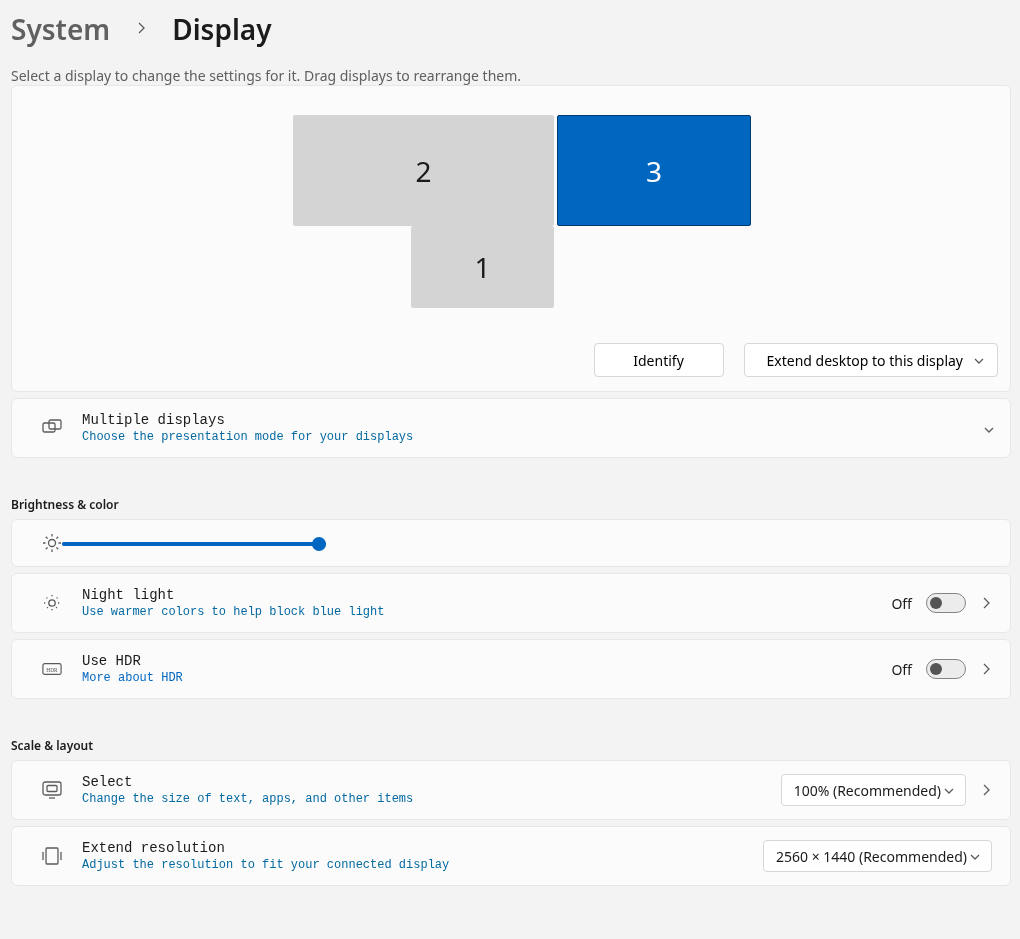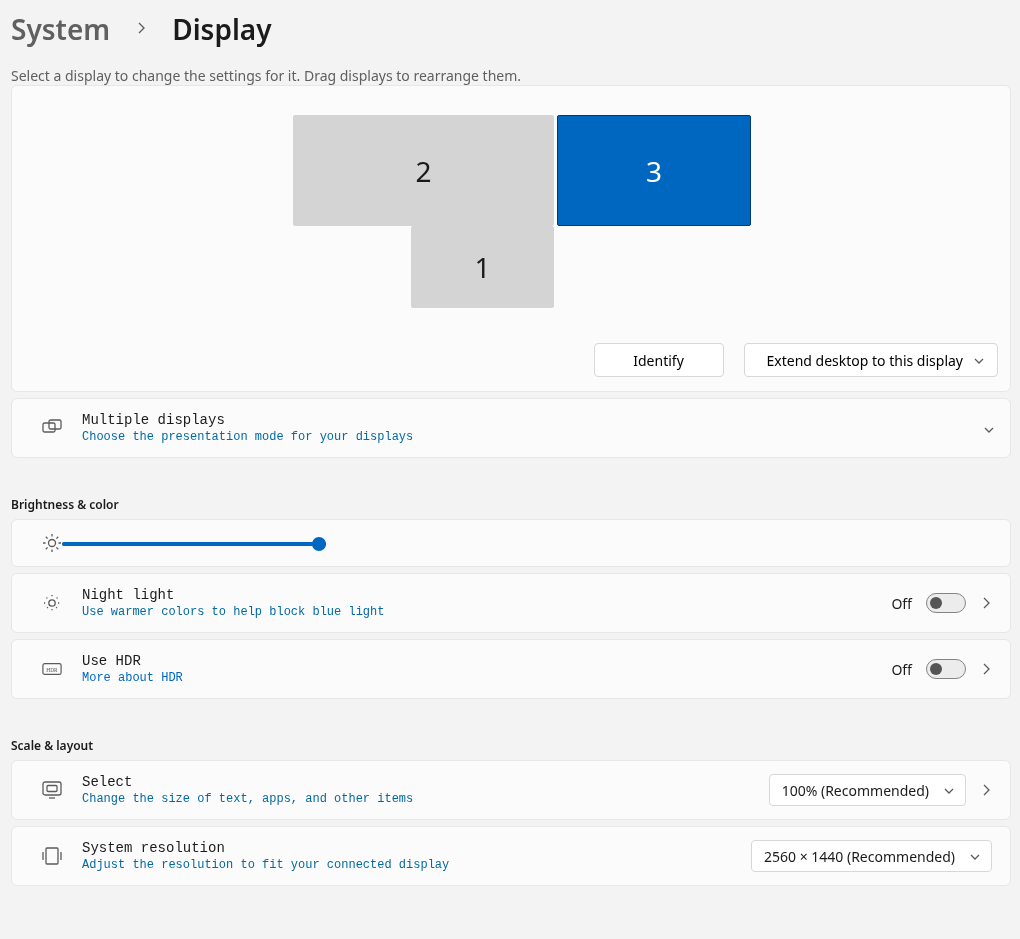--- a/index.html
+++ b/index.html
@@ -115,21 +115,21 @@
   .chev-right svg, .chev-down svg { display:block; }
 
   .select {
     height: 32px;
     padding: 0 12px;
     border: 1px solid #d7d7d7;
     border-radius: 4px;
     background: #fff;
     font: inherit;
     cursor: pointer;
-    display: flex; align-items: center; gap: 14px;
+    display: flex; align-items: center; gap: 2px;
   }
 
   svg { stroke: #5b5b5b; stroke-width: 1.3; fill: none; }
 </style>
 </head>
 <body>
 
 <div class="breadcrumb">
   <span class="crumb-parent">System</span>
   <span class="crumb-sep">
@@ -279,21 +279,21 @@
 </div>
 
 <div class="row">
   <span class="row-icon">
     <svg width="20" height="18" viewBox="0 0 20 18">
       <rect x="4" y="1" width="12" height="16" rx="1"></rect>
       <path d="M1 5v8 M19 5v8"></path>
     </svg>
   </span>
   <div class="row-text">
-    <div class="row-title">System resolution</div>
+    <div class="row-title">Extend resolution</div>
     <div class="row-sub">Adjust the resolution to fit your connected display</div>
   </div>
   <div class="row-tail">
     <div class="select">
       <span>2560 × 1440 (Recommended)</span>
       <span class="chev-down">
         <svg width="12" height="12" viewBox="0 0 12 12">
             <path d="M2 4 L6 8 L10 4"></path>
           </svg>
       </span>

